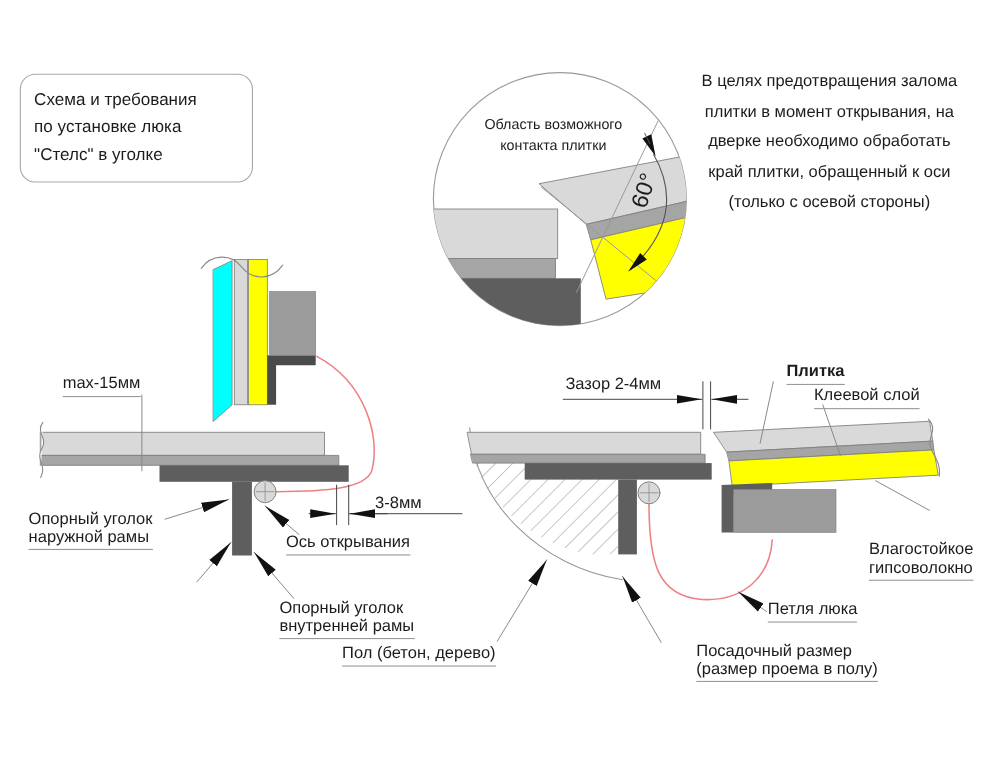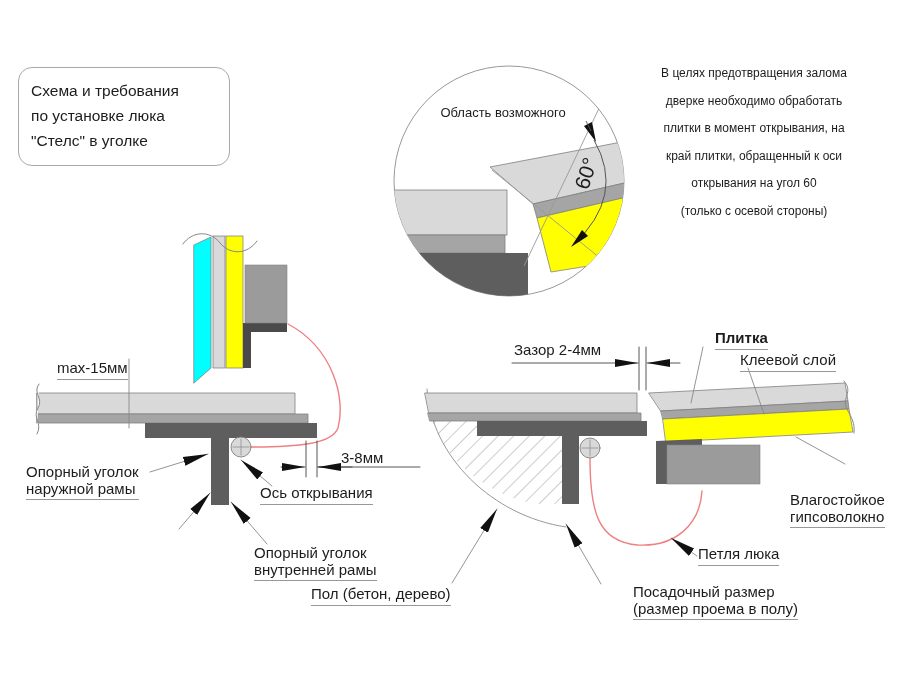--- a/index.html
+++ b/index.html
@@ -4,21 +4,21 @@
 <style>
   html,body{margin:0;padding:0;background:#fff;}
   #page{position:relative;width:900px;height:700px;background:#fff;overflow:hidden;
         font-family:"Liberation Sans",sans-serif;color:#1c1c1c;}
   #drawing{position:absolute;left:0;top:0;}
   .label{position:absolute;font-size:15px;line-height:18px;white-space:nowrap;}
   .u{border-bottom:1px solid #999;padding-bottom:2px;}
   #title-box{position:absolute;left:18px;top:67px;width:170px;padding:10px 28px 12px 12px;
              border:1px solid #a8a8a8;border-radius:14px;font-size:15.5px;line-height:25px;}
   #note{position:absolute;left:608px;top:60px;width:292px;text-align:center;
-        font-size:12px;line-height:27.5px;}
+        font-size:15px;line-height:27.5px;}
   #detail-label{position:absolute;left:418px;top:103px;width:170px;text-align:center;
         font-size:13px;line-height:19px;}
   #angle-60{position:absolute;left:562px;top:150px;width:56px;font-size:21px;
         transform:rotate(-72deg);}
   .l2{line-height:17px;}
 </style>
 </head>
 <body>
 
 <div id="page">
@@ -132,34 +132,34 @@
 </svg>
 
   <div id="title-box">
     <div>Схема и требования</div>
     <div>по установке люка</div>
     <div>"Стелс" в уголке</div>
   </div>
 
   <div id="note">
     <div>В целях предотвращения залома</div>
+    <div>плитки в момент открывания, на</div>
     <div>дверке необходимо обработать</div>
-    <div>плитки в момент открывания, на</div>
     <div>край плитки, обращенный к оси</div>
-    <div>открывания на угол 60</div>
     <div>(только с осевой стороны)</div>
   </div>
 
   <div id="detail-label">
     <div>Область возможного</div>
+    <div>контакта плитки</div>
   </div>
 
   <div id="angle-60">60°</div>
 
-  <div class="label u" style="left:57px;top:359px;text-align:right;">max-15мм</div>
+  <div class="label u" style="left:57px;top:340px;text-align:right;">max-15мм</div>
 
   <div class="label u l2" style="left:26px;top:463px;">
     <div>Опорный уголок</div>
     <div>наружной рамы</div>
   </div>
 
   <div class="label" style="left:341px;top:449px;">3-8мм</div>
 
   <div class="label u" style="left:260px;top:484px;">Ось открывания</div>
 

